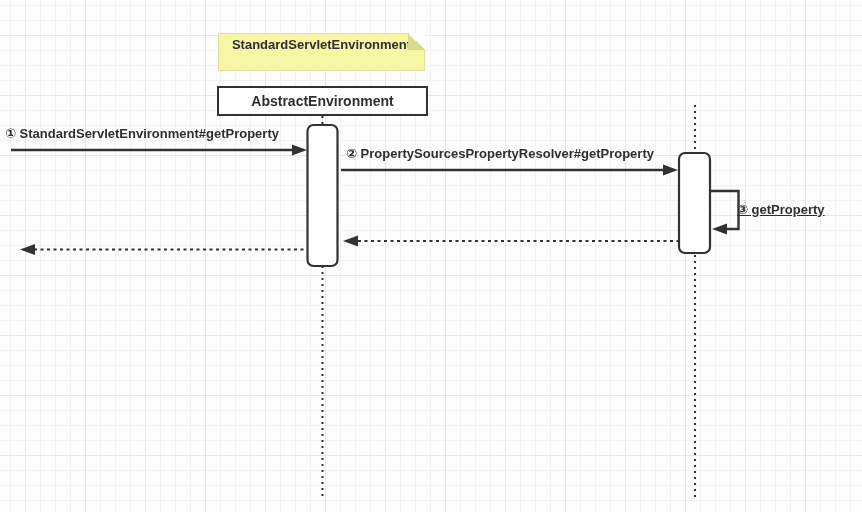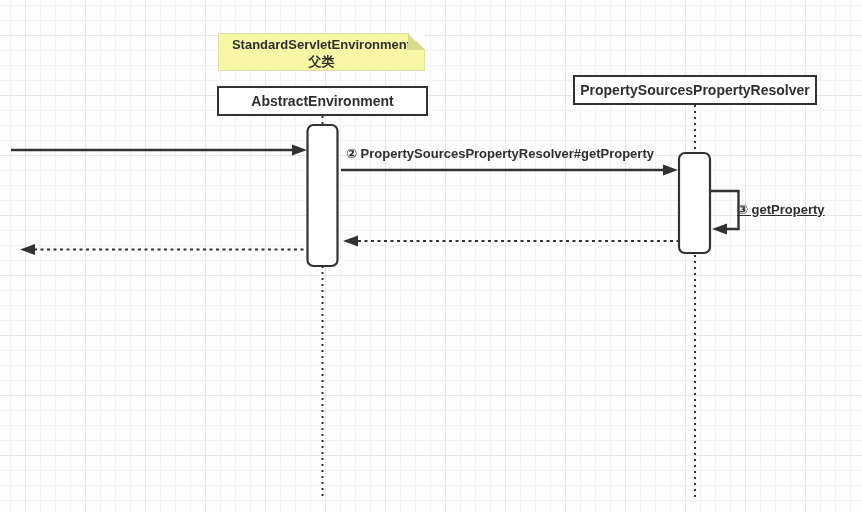--- a/index.html
+++ b/index.html
@@ -107,26 +107,23 @@
 
     <g>
       <line class="return-line" x1="34" y1="249.5" x2="307" y2="249.5"></line>
       <polygon class="arrowhead" points="20,249.5 35,244 35,255"></polygon>
     </g>
   </svg>
 
   <div class="sticky-note">
     <span class="fold"></span>
     <div>StandardServletEnvironment</div>
-    <div>父类</div>
   </div>
 
   <div class="header-box" id="box1">
     <span>AbstractEnvironment</span>
   </div>
-  <div class="header-box" id="box2">
-    <span>PropertySourcesPropertyResolver</span>
-  </div>
 
+  <div class="msg-label" id="msg1-label">① StandardServletEnvironment#getProperty</div>
   <div class="msg-label" id="msg2-label">② PropertySourcesPropertyResolver#getProperty</div>
   <div class="msg-label" id="msg3-label">③ getProperty</div>
 
 </div>
 
 </body></html>

